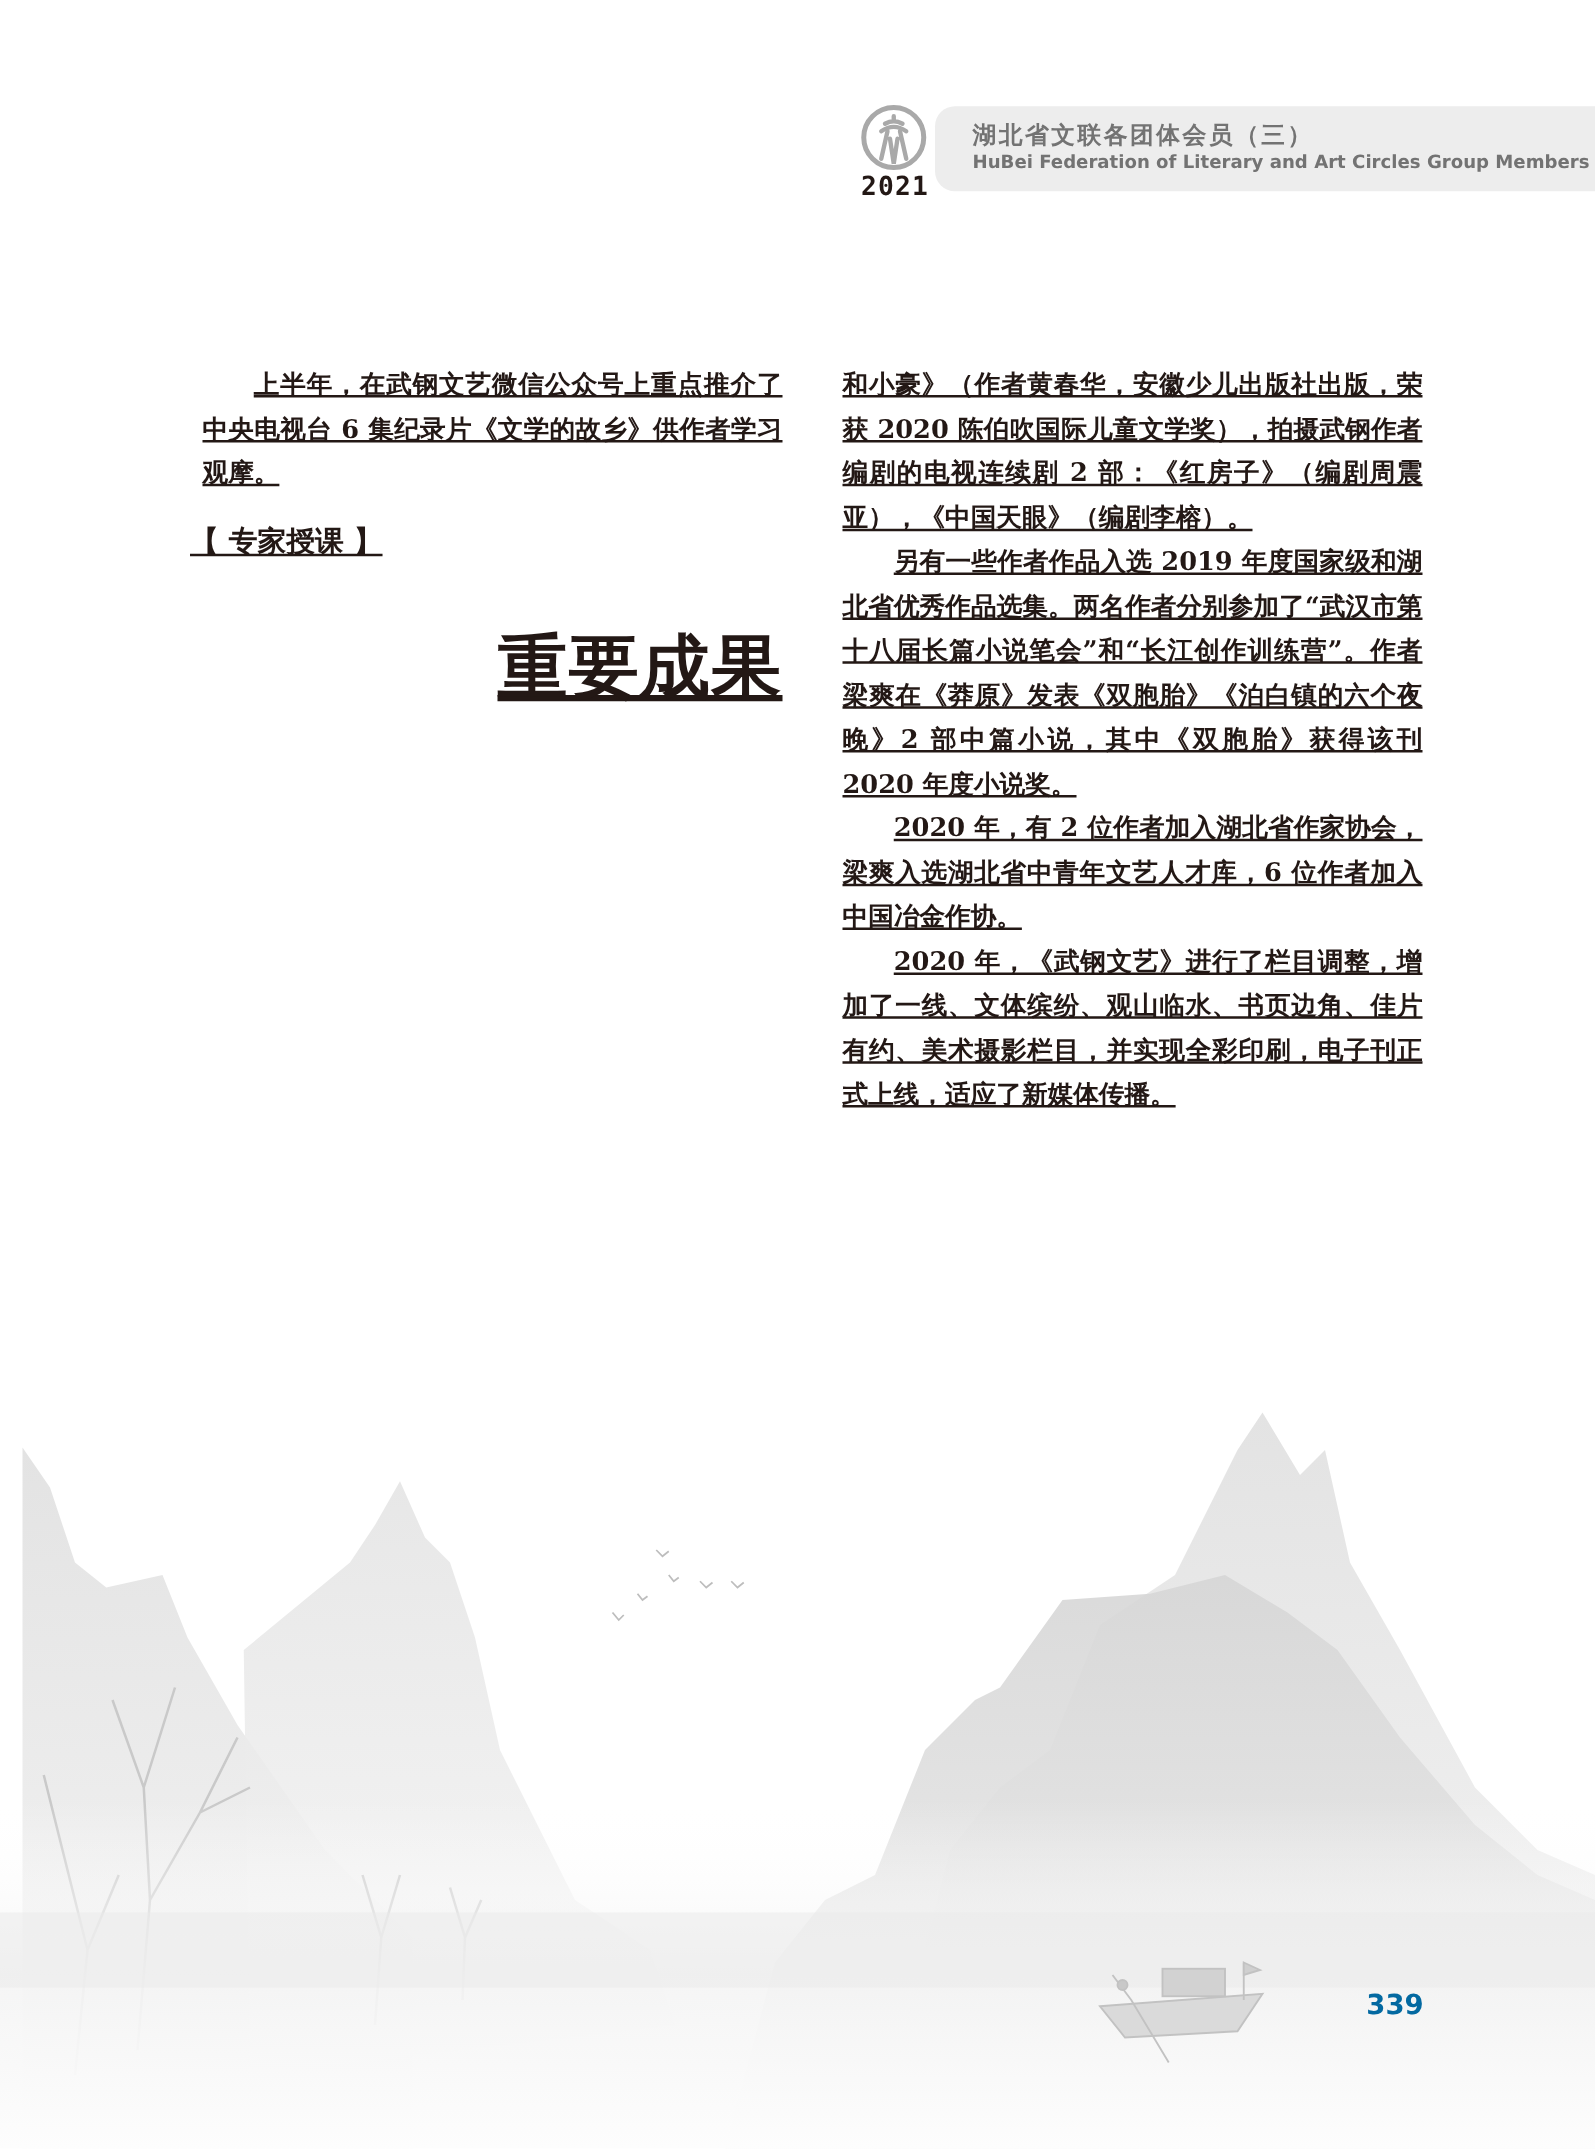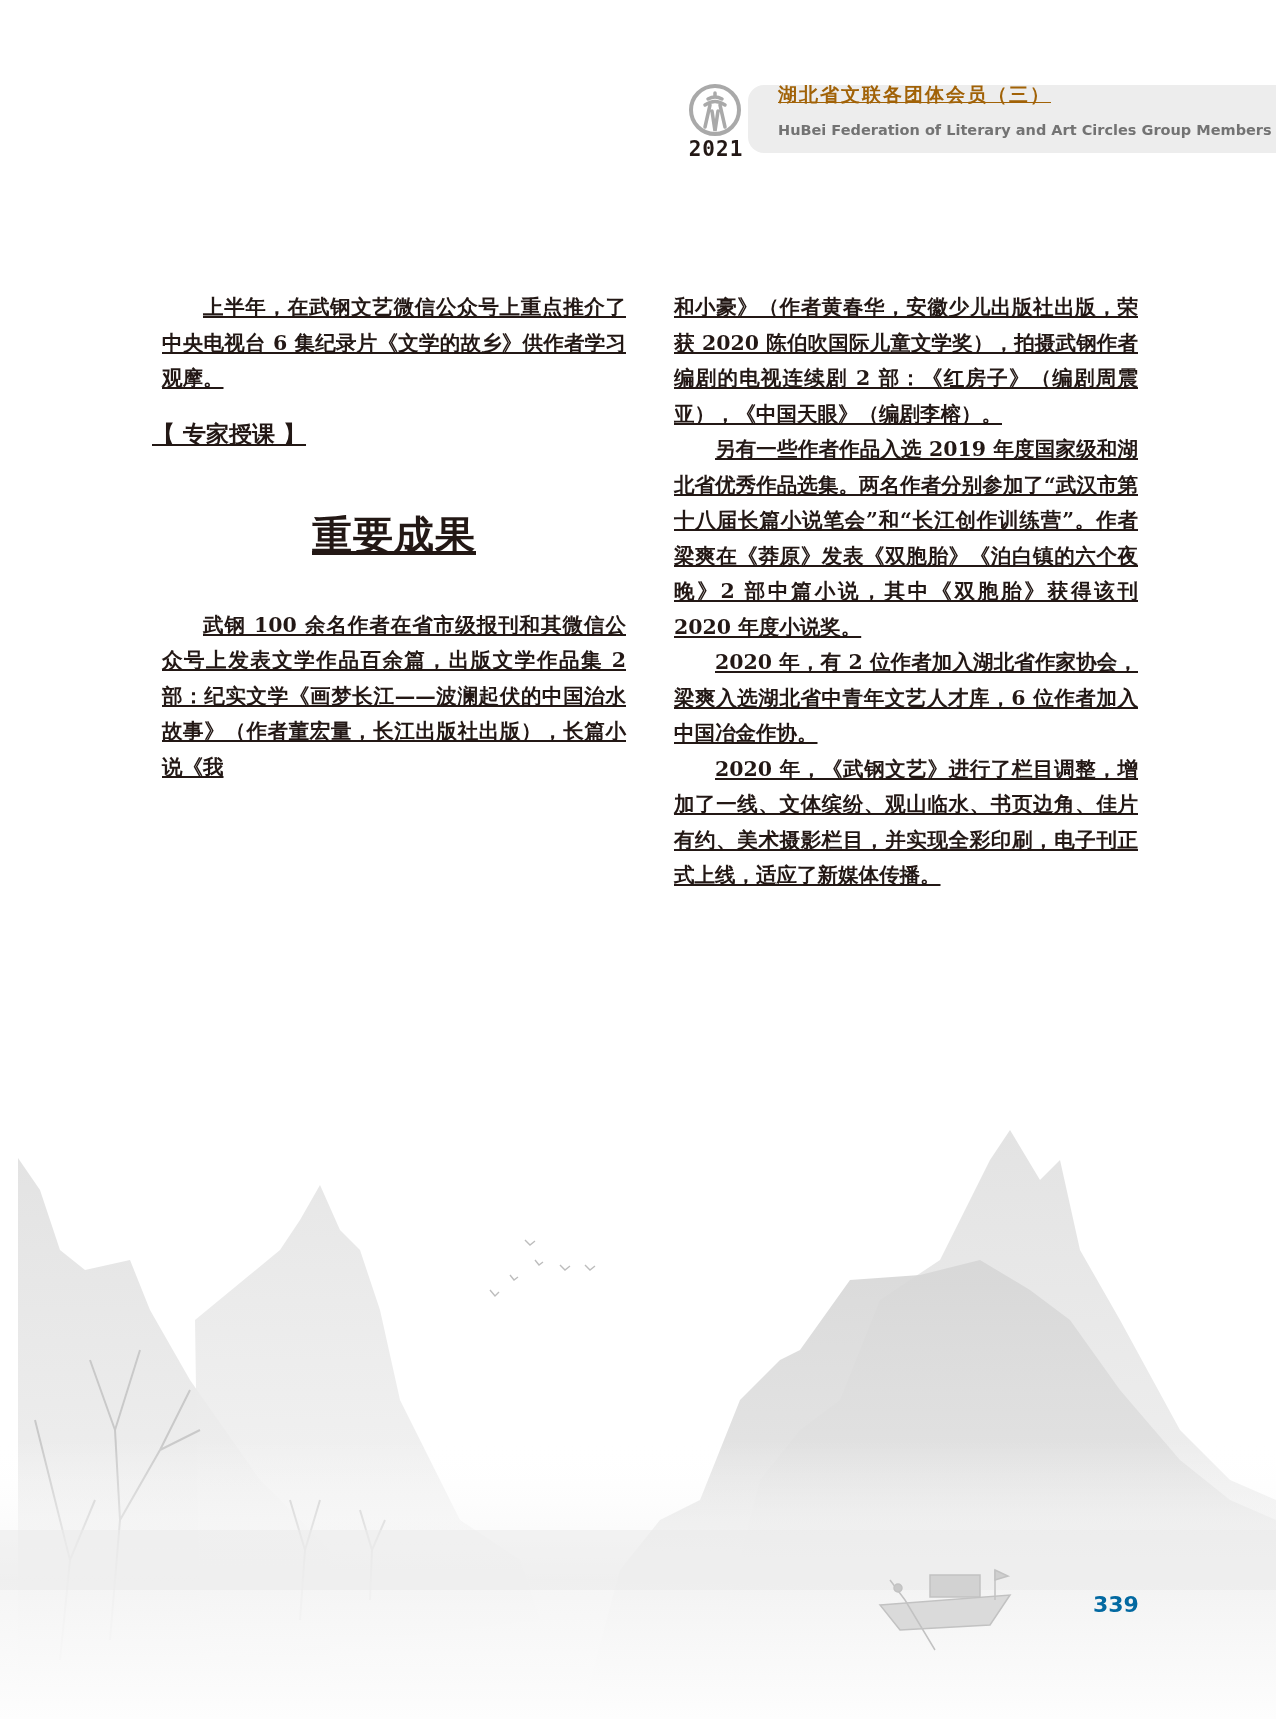--- a/index.html
+++ b/index.html
@@ -16,23 +16,23 @@
   }
   .logo {
     position: absolute; left: 688px; top: 83px; width: 54px; height: 54px;
   }
   .logo-year {
     position: absolute; left: 686px; top: 137px; width: 60px; text-align: center;
     font-family: "DejaVu Sans Mono", "Liberation Mono", monospace;
     font-weight: bold; font-size: 21px; letter-spacing: 1px; color: #231815;
   }
   .header-cn {
-    position: absolute; left: 778px; top: 82px;
+    position: absolute; left: 778px; top: 95px;
     font-family: "DejaVu Sans", sans-serif; font-weight: bold; font-size: 19px;
-    letter-spacing: 2px; color: #a16207; text-decoration: underline;
+    letter-spacing: 2px; color: #737373;
   }
   .header-en {
     position: absolute; left: 778px; top: 122px;
     font-family: "DejaVu Sans", sans-serif; font-weight: bold; font-size: 14.5px;
     color: #737373; white-space: nowrap;
   }
   
   .col {
     position: absolute; top: 290px; width: 464px;
     font-size: 20.5px; line-height: 35.5px; font-weight: bold;
@@ -41,22 +41,22 @@
   }
   .col-left { left: 162px; }
   .col-right { left: 674px; }
   .col p { margin: 0; text-indent: 2em; }
   .col p.cont { text-indent: 0; }
   .section-head {
     font-family: "DejaVu Sans", sans-serif; font-weight: bold; font-size: 23px;
     line-height: 36px; margin: 19px 0 0 -10px; text-indent: 0;
   }
   .big-head {
-    font-family: "DejaVu Sans", sans-serif; font-weight: bold; font-size: 40px;
-    text-align: center; margin: 58px 0 48px 0; line-height: 50px; letter-spacing: 1px;
+    font-family: "DejaVu Sans", sans-serif; font-weight: bold; font-size: 56px;
+    text-align: right; margin: 58px 0 48px 0; line-height: 50px; letter-spacing: 1px;
   }
   
   .landscape { position: absolute; left: 0; top: 1100px; width: 1276px; height: 619px; }
   .page-number {
     position: absolute; left: 1093px; top: 1592px;
     font-family: "DejaVu Sans", sans-serif; font-weight: bold; font-size: 22px;
     color: #0369a1;
   }
 </style>
 </head>
@@ -71,21 +71,20 @@
 </svg>
 <div class="logo-year">2021</div>
 
 <div class="header-cn">湖北省文联各团体会员（三）</div>
 <div class="header-en">HuBei Federation of Literary and Art Circles Group Members</div>
 
 <div class="col col-left">
   <p>上半年，在武钢文艺微信公众号上重点推介了中央电视台 6 集纪录片《文学的故乡》供作者学习观摩。</p>
   <div class="section-head">【 专家授课 】</div>
   <div class="big-head">重要成果</div>
-  <p>武钢 100 余名作者在省市级报刊和其微信公众号上发表文学作品百余篇，出版文学作品集 2 部：纪实文学《画梦长江——波澜起伏的中国治水故事》（作者董宏量，长江出版社出版），长篇小说《我</p>
 </div>
 
 <div class="col col-right">
   <p class="cont">和小豪》（作者黄春华，安徽少儿出版社出版，荣获 2020 陈伯吹国际儿童文学奖），拍摄武钢作者编剧的电视连续剧 2 部：《红房子》（编剧周震亚），《中国天眼》（编剧李榕）。</p>
   <p>另有一些作者作品入选 2019 年度国家级和湖北省优秀作品选集。两名作者分别参加了“武汉市第十八届长篇小说笔会”和“长江创作训练营”。作者梁爽在《莽原》发表《双胞胎》《泊白镇的六个夜晚》2 部中篇小说，其中《双胞胎》获得该刊 2020 年度小说奖。</p>
   <p>2020 年，有 2 位作者加入湖北省作家协会，梁爽入选湖北省中青年文艺人才库，6 位作者加入中国冶金作协。</p>
   <p>2020 年，《武钢文艺》进行了栏目调整，增加了一线、文体缤纷、观山临水、书页边角、佳片有约、美术摄影栏目，并实现全彩印刷，电子刊正式上线，适应了新媒体传播。</p>
 </div>
 
 <svg class="landscape" viewBox="0 0 1276 619" preserveAspectRatio="none">

